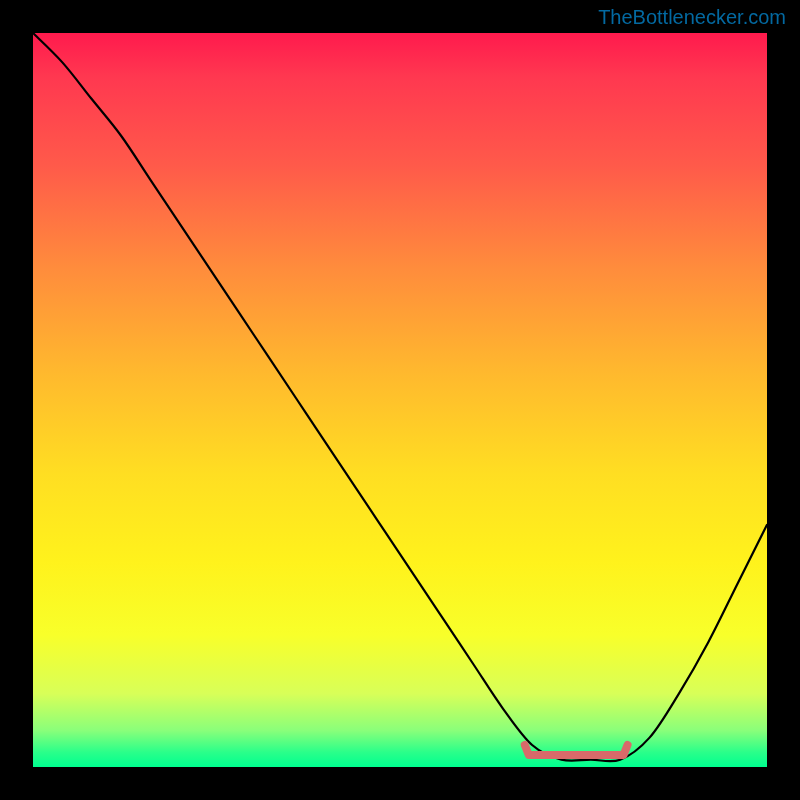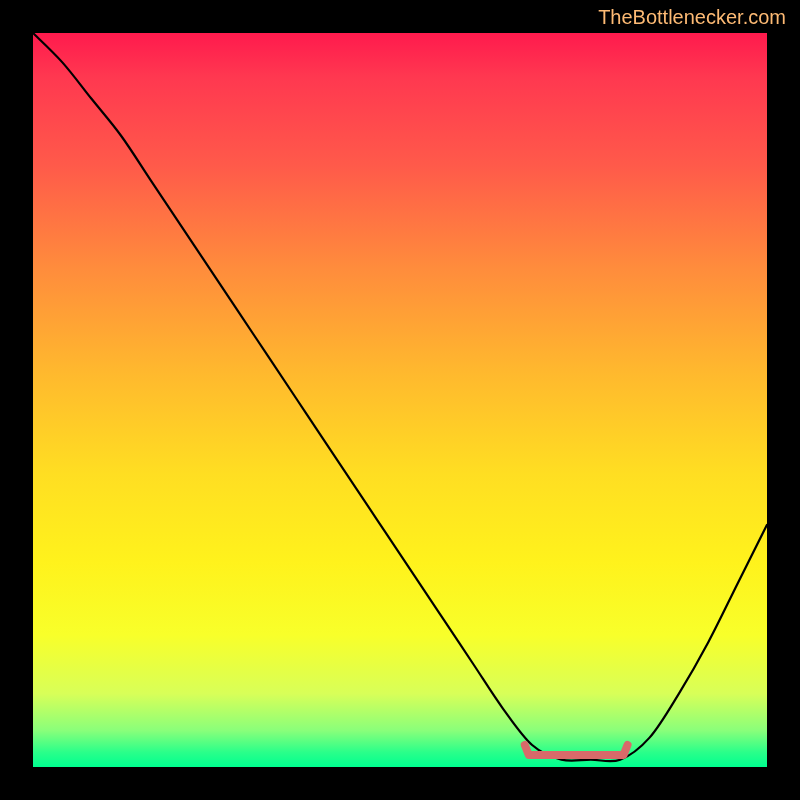--- a/index.html
+++ b/index.html
@@ -1,21 +1,21 @@
 <!DOCTYPE html>
 <html><head>
 <meta charset="utf-8">
 <style>
   * { margin: 0; padding: 0; box-sizing: border-box; }
   body { width: 800px; height: 800px; background: #000; position: relative; font-family: Arial, sans-serif; }
   .attribution {
     position: absolute;
     top: 6px;
     right: 14px;
-    color: #fdba74;
+    color: #0369a1;
     font-size: 20px;
     font-weight: 400;
     z-index: 10;
   }
   .plot-area {
     position: absolute;
     left: 33px;
     top: 33px;
     width: 734px;
     height: 734px;

